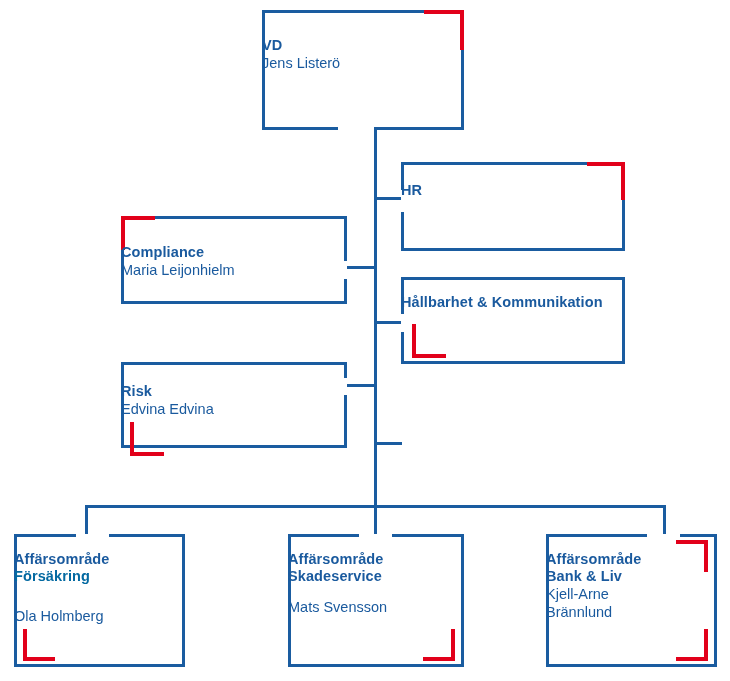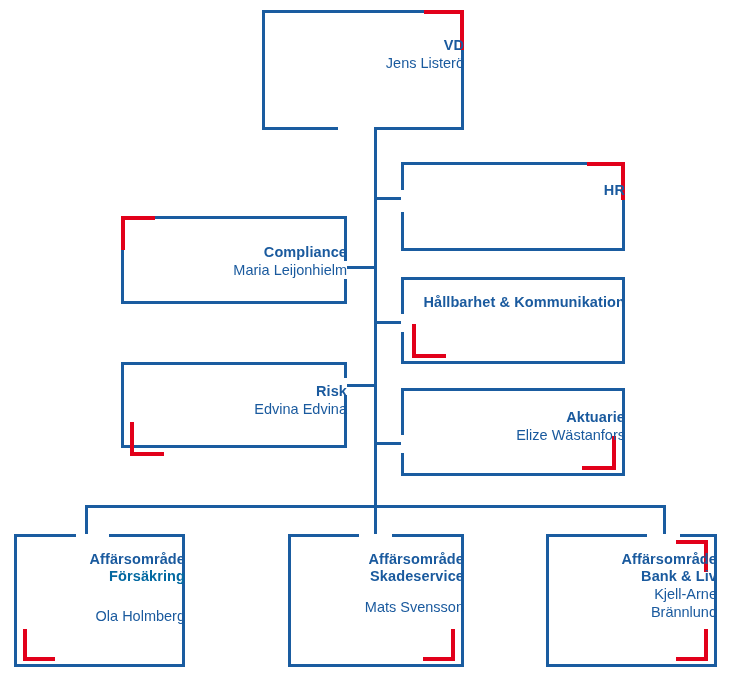--- a/index.html
+++ b/index.html
@@ -50,23 +50,22 @@
   }
   .person {
     font-weight: normal;
     font-size: 14.5px;
     line-height: 18px;
   }
   .stack {
     position: absolute;
     left: 0;
     right: 0;
-    text-align: right;
+    text-align: left;
     color: #1a5a9e;
-    padding-left: 9px;
   }
 
   
   .conn {
     position: absolute;
     background: #1a5ca0;
   }
 </style>
 </head>
 <body>
@@ -182,38 +181,20 @@
     <div class="corner" style="left:9px; bottom:6px; width:34px; height:34px;">
       <i style="left: 0px; bottom: 0px; width: 34px; height: 4px; background: rgb(226, 0, 26);"></i>
       <i style="left: 0px; bottom: 0px; width: 4px; height: 34px; background: rgb(226, 0, 26);"></i>
     </div>
     <div class="stack" style="top: 21px; color: rgb(26, 90, 158);">
       <div class="title" style="color: rgb(26, 90, 158);">Risk</div>
       <div class="person" style="color: rgb(26, 90, 158);">Edvina Edvina</div>
     </div>
   </div>
 
-  <div class="node" style="left:401px; top:388px; width:224px; height:88px;">
-    <div class="frame">
-      <div class="edge" style="left: 0px; top: 0px; width: 224px; height: 3px; background: rgb(26, 92, 160);"></div>
-      <div class="edge" style="left: 0px; top: 85px; width: 224px; height: 3px; background: rgb(26, 92, 160);"></div>
-      <div class="edge" style="left: 221px; top: 0px; width: 3px; height: 88px; background: rgb(26, 92, 160);"></div>
-
-      <div class="edge" style="left: 0px; top: 0px; width: 3px; height: 47px; background: rgb(26, 92, 160);"></div>
-      <div class="edge" style="left: 0px; top: 65px; width: 3px; height: 23px; background: rgb(26, 92, 160);"></div>
-    </div>
-    <div class="corner" style="right:9px; bottom:6px; width:34px; height:34px;">
-      <i style="right: 0px; bottom: 0px; width: 34px; height: 4px; background: rgb(226, 0, 26);"></i>
-      <i style="right: 0px; bottom: 0px; width: 4px; height: 34px; background: rgb(226, 0, 26);"></i>
-    </div>
-    <div class="stack" style="top: 21px; color: rgb(26, 90, 158);">
-      <div class="title" style="color: rgb(26, 90, 158);">Aktuarie</div>
-      <div class="person" style="color: rgb(26, 90, 158);">Elize Wästanfors</div>
-    </div>
-  </div>
 
   <div class="node" style="left:14px; top:534px; width:171px; height:133px;">
     <div class="frame">
 
       <div class="edge" style="left: 0px; top: 0px; width: 62px; height: 3px; background: rgb(26, 92, 160);"></div>
       <div class="edge" style="left: 95px; top: 0px; width: 76px; height: 3px; background: rgb(26, 92, 160);"></div>
       <div class="edge" style="left: 0px; top: 130px; width: 171px; height: 3px; background: rgb(26, 92, 160);"></div>
       <div class="edge" style="left: 0px; top: 0px; width: 3px; height: 133px; background: rgb(26, 92, 160);"></div>
       <div class="edge" style="left: 168px; top: 0px; width: 3px; height: 133px; background: rgb(26, 92, 160);"></div>
     </div>

